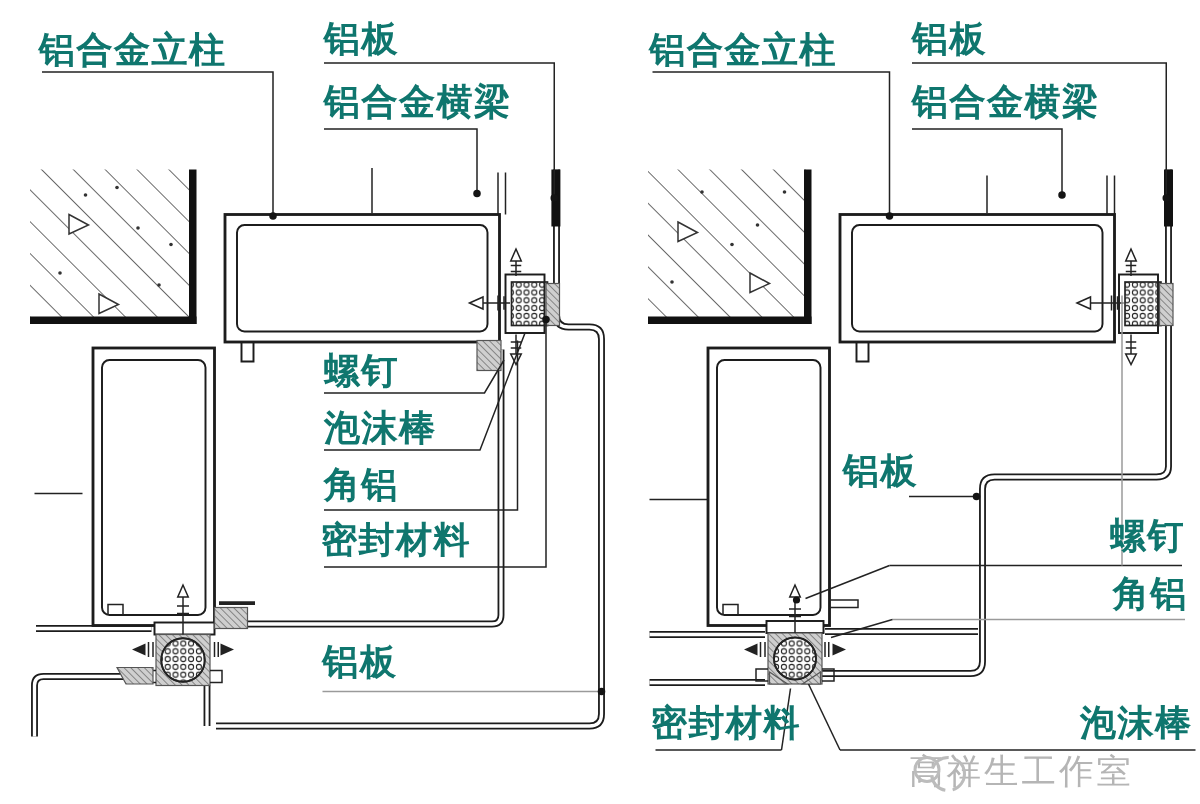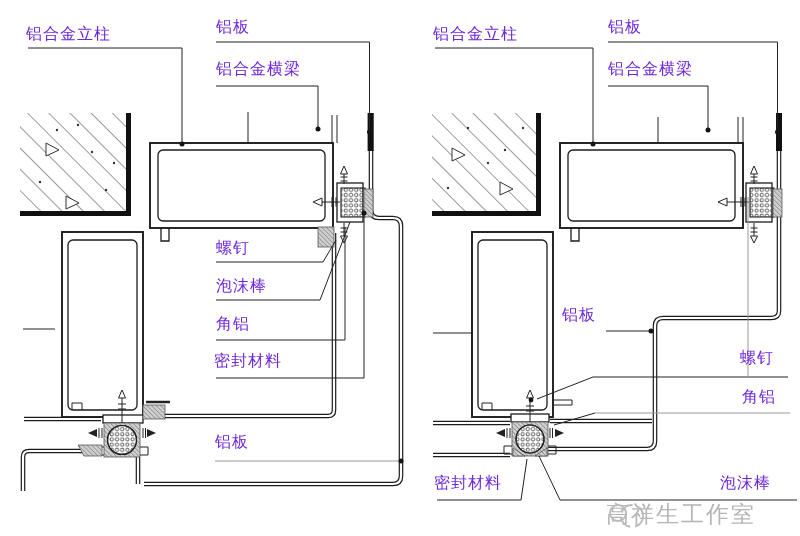--- a/index.html
+++ b/index.html
@@ -12,22 +12,22 @@
   .thk{stroke:#111;stroke-width:5px;}
   .lead{fill:none;stroke:#222;stroke-width:1px;}
   .leadg{fill:none;stroke:#9a9a9a;stroke-width:1px;}
   .dlo{fill:none;stroke:#1c1c1c;stroke-width:4.6px;}
   .dli{fill:none;stroke:#ffffff;stroke-width:2.2px;}
   .dot{fill:#141414;stroke:none;}
   .seal{fill:url(#sealPat);stroke:#555;stroke-width:0.8px;}
   .foam{fill:url(#foamPat);stroke:#222;stroke-width:1.1px;}
   .tri{fill:#fff;stroke:#333;stroke-width:1px;}
   .cdot{fill:#333;stroke:none;}
-  .label{position:absolute;color:#6d28d9;font-size:16px;line-height:24px;
-         letter-spacing:1px;white-space:nowrap;}
+  .label{position:absolute;color:#0f766e;font-size:24px;line-height:24px;
+         letter-spacing:1px;white-space:nowrap;font-weight:bold;}
   .watermark{position:absolute;left:606px;top:499px;display:flex;align-items:center;
              color:#b5b5b5;font-size:23px;letter-spacing:2px;white-space:nowrap;}
   .wm-logo{margin-right:6px;}
 </style>
 </head>
 <body>
 
 <div class="stage">
 
 <svg width="800" height="536" viewBox="0 0 800 536">

